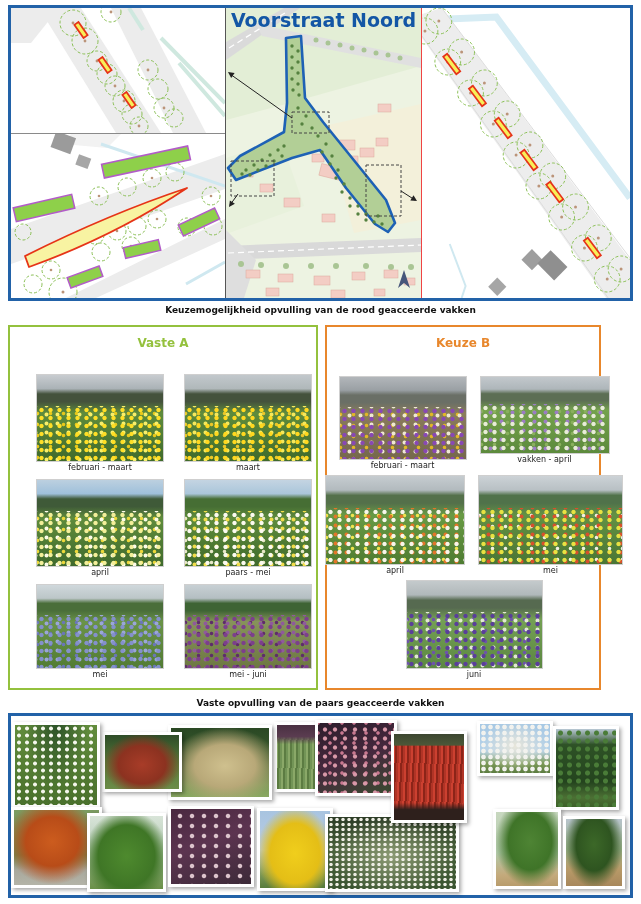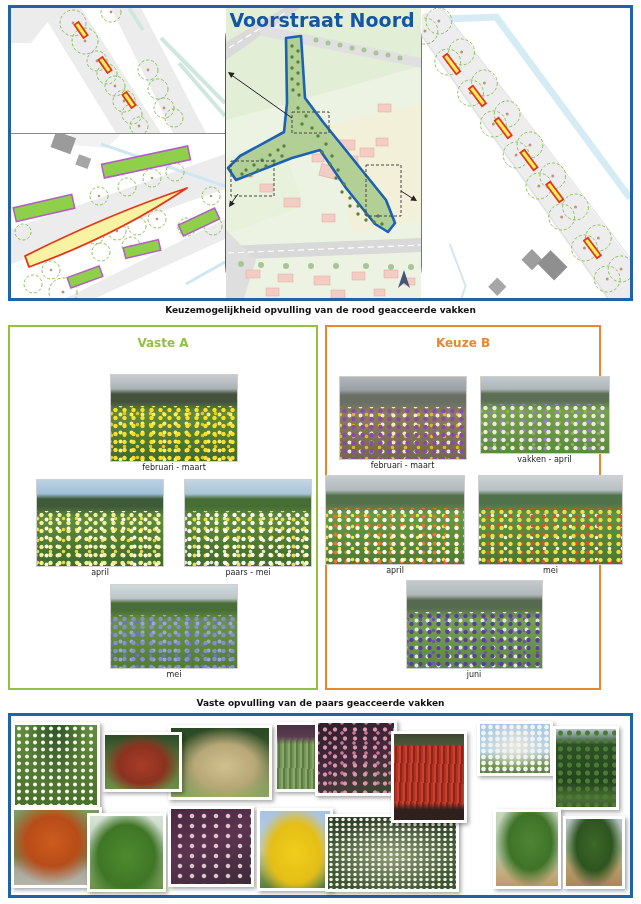--- a/index.html
+++ b/index.html
@@ -5,21 +5,21 @@
   html,body{margin:0;padding:0;background:#fff;}
   body{width:641px;height:904px;position:relative;overflow:hidden;
        font-family:"DejaVu Sans","Liberation Sans",sans-serif;color:#1a1a1a;}
   .panel-blue{position:absolute;border:3px solid #2262a8;box-sizing:border-box;background:#fff;}
 
   
   #map-panel{left:8px;top:5px;width:625px;height:296px;display:flex;}
   .map-col-left{width:214px;display:flex;flex-direction:column;}
   .map-col-left svg{display:block;}
   #map-lt{border-bottom:1px solid #8a8a8a;}
-  .map-col-center{width:197px;position:relative;border-left:1px solid #555;border-right:4px solid #ef4444;box-sizing:border-box;border-radius:32px;}
+  .map-col-center{width:197px;position:relative;border-left:1px solid #555;border-right:1px solid #ef4444;box-sizing:border-box;}
   .map-col-center svg{display:block;}
   .map-col-right{flex:1;}
   .map-col-right svg{display:block;width:100%;height:100%;}
   #map-title{position:absolute;top:1px;left:0;right:0;text-align:center;z-index:5;
     font-size:19px;font-weight:bold;color:#1356a5;letter-spacing:0px;white-space:nowrap;}
 
   
   .sec-heading{position:absolute;left:0;right:0;text-align:center;
     font-size:9px;font-weight:bold;color:#111;}
   #h1{top:305px;}
@@ -408,35 +408,43 @@
 <div id="h1" class="sec-heading">Keuzemogelijkheid opvulling van de rood geacceerde vakken</div>
 
 <div id="keuzeA" class="choice-panel">
   <div class="choice-title">Vaste A</div>
   <div class="rows">
     <div class="prow">
       <figure>
         <div class="ph a1" style="width:128px;height:88px"></div>
         <figcaption class="cap">februari - maart</figcaption>
       </figure>
+      <figure>
+        <div class="ph a2" style="width:128px;height:88px"></div>
+        <figcaption class="cap">maart</figcaption>
+      </figure>
     </div>
     <div class="prow">
       <figure>
         <div class="ph a3" style="width:128px;height:88px"></div>
         <figcaption class="cap">april</figcaption>
       </figure>
       <figure>
         <div class="ph a4" style="width:128px;height:88px"></div>
         <figcaption class="cap">paars - mei</figcaption>
       </figure>
     </div>
     <div class="prow">
       <figure>
         <div class="ph a5" style="width:128px;height:85px"></div>
         <figcaption class="cap">mei</figcaption>
+      </figure>
+      <figure>
+        <div class="ph a6" style="width:128px;height:85px"></div>
+        <figcaption class="cap">mei - juni</figcaption>
       </figure>
     </div>
   </div>
 </div>
 
 <div id="keuzeB" class="choice-panel">
   <div class="choice-title">Keuze B</div>
   <div class="rows">
     <div class="prow">
       <figure>

